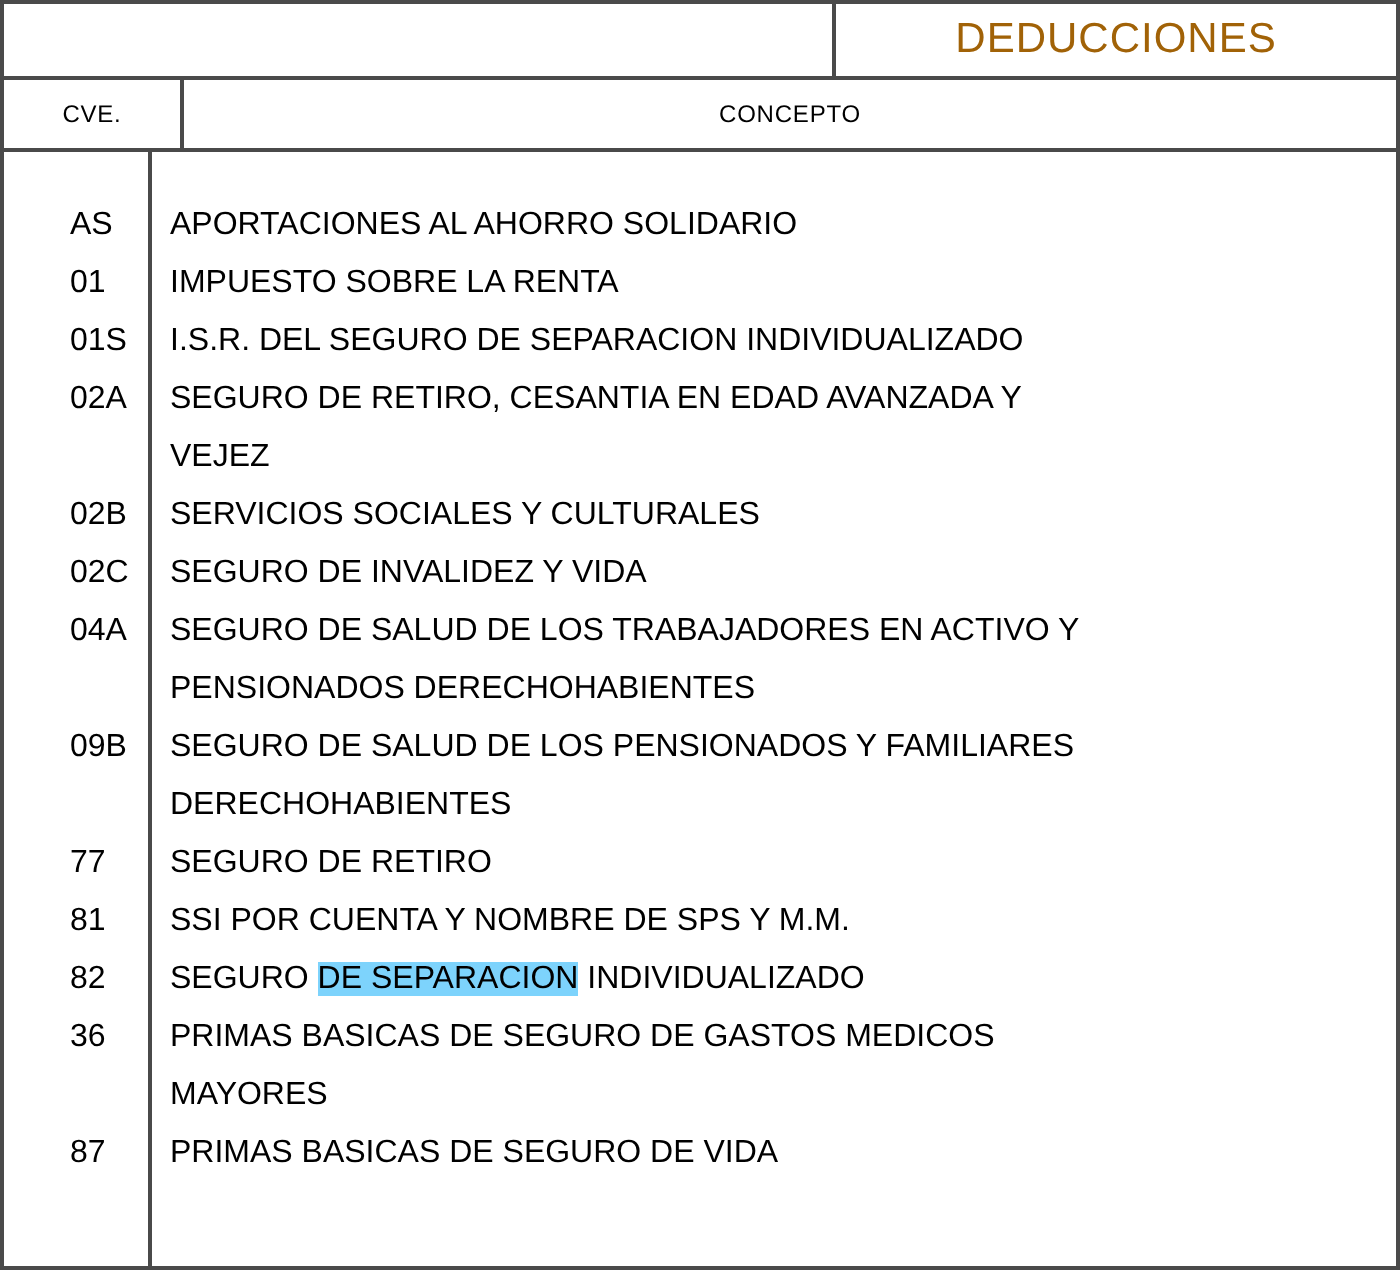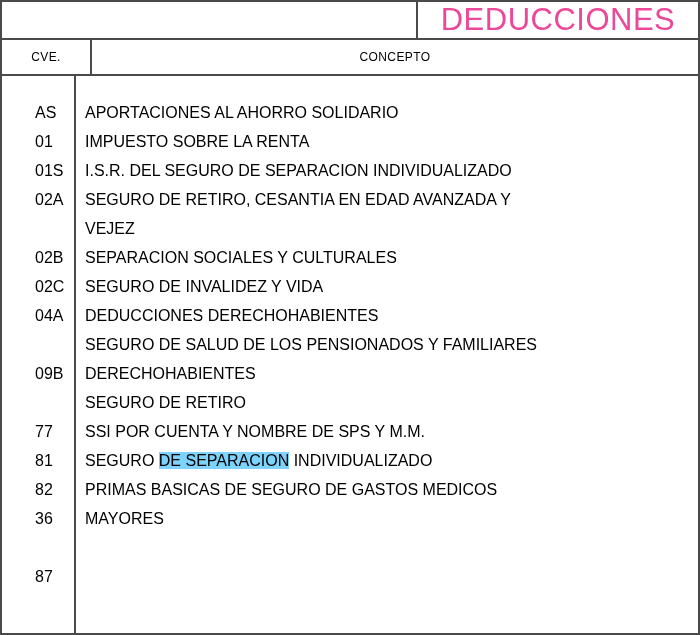--- a/index.html
+++ b/index.html
@@ -35,23 +35,23 @@
     border-right: 2px solid #4a4a4a;
     background: #ffffff;
   }
   .title-right {
     flex: 1;
     box-sizing: border-box;
     border-right: 2px solid #4a4a4a;
     display: flex;
     align-items: center;
     justify-content: center;
-    font-size: 31px;
+    font-size: 21px;
     letter-spacing: 0.5px;
-    color: #ec4899;
+    color: #a16207;
   }
   
   .head-row {
     display: flex;
     height: 36px;
     box-sizing: border-box;
     border-bottom: 2px solid #4a4a4a;
   }
   .head-cve {
     width: 92px;
@@ -146,26 +146,28 @@
       <div class="cve-cell spacer2">36</div>
       <div class="cve-cell">87</div>
     </div>
 
     <div class="col-concepto">
       <div class="concepto-cell">APORTACIONES AL AHORRO SOLIDARIO</div>
       <div class="concepto-cell">IMPUESTO SOBRE LA RENTA</div>
       <div class="concepto-cell">I.S.R.  DEL SEGURO DE SEPARACION INDIVIDUALIZADO</div>
       <div class="concepto-cell">SEGURO DE RETIRO, CESANTIA EN EDAD AVANZADA Y</div>
       <div class="concepto-cell">VEJEZ</div>
-      <div class="concepto-cell">SEPARACION SOCIALES Y CULTURALES</div>
+      <div class="concepto-cell">SERVICIOS SOCIALES Y CULTURALES</div>
       <div class="concepto-cell">SEGURO DE INVALIDEZ Y VIDA</div>
-      <div class="concepto-cell">DEDUCCIONES DERECHOHABIENTES</div>
+      <div class="concepto-cell">SEGURO DE SALUD DE LOS TRABAJADORES EN ACTIVO Y</div>
+      <div class="concepto-cell">PENSIONADOS DERECHOHABIENTES</div>
       <div class="concepto-cell">SEGURO DE SALUD DE LOS PENSIONADOS Y FAMILIARES</div>
       <div class="concepto-cell">DERECHOHABIENTES</div>
       <div class="concepto-cell">SEGURO DE RETIRO</div>
       <div class="concepto-cell">SSI POR CUENTA Y NOMBRE DE SPS Y M.M.</div>
       <div class="concepto-cell"><span>SEGURO </span><span class="hl">DE SEPARACION</span><span> INDIVIDUALIZADO</span></div>
       <div class="concepto-cell">PRIMAS BASICAS DE SEGURO DE GASTOS MEDICOS</div>
       <div class="concepto-cell">MAYORES</div>
+      <div class="concepto-cell">PRIMAS BASICAS DE SEGURO DE VIDA</div>
     </div>
 
   </div>
 </div>
 
 </body></html>

